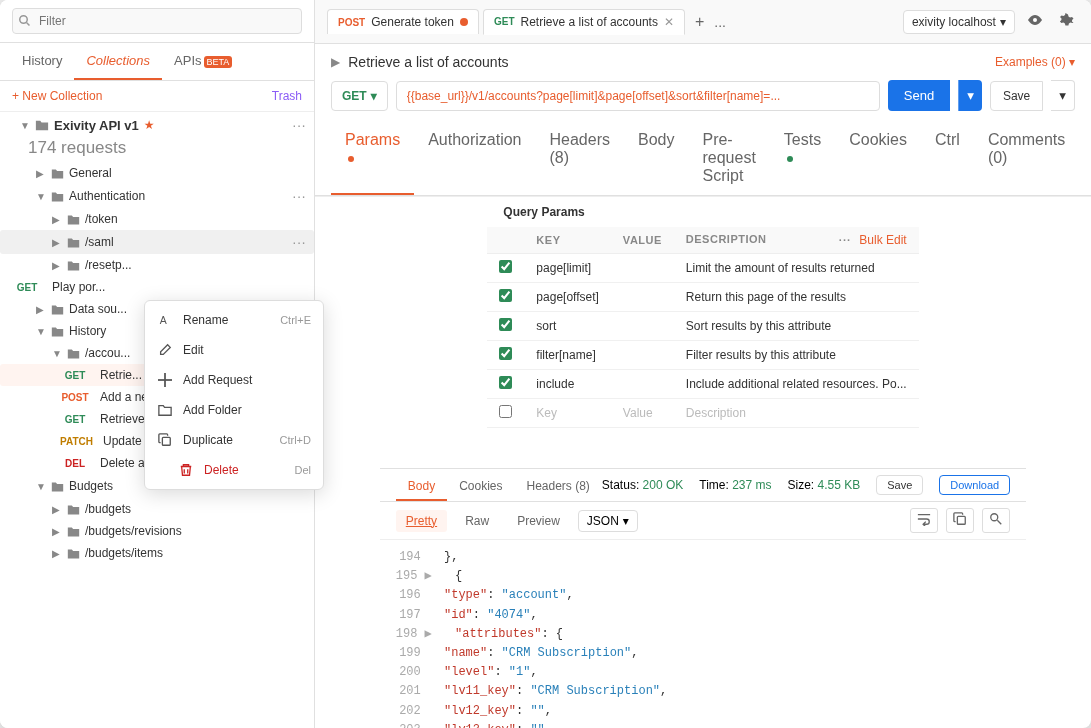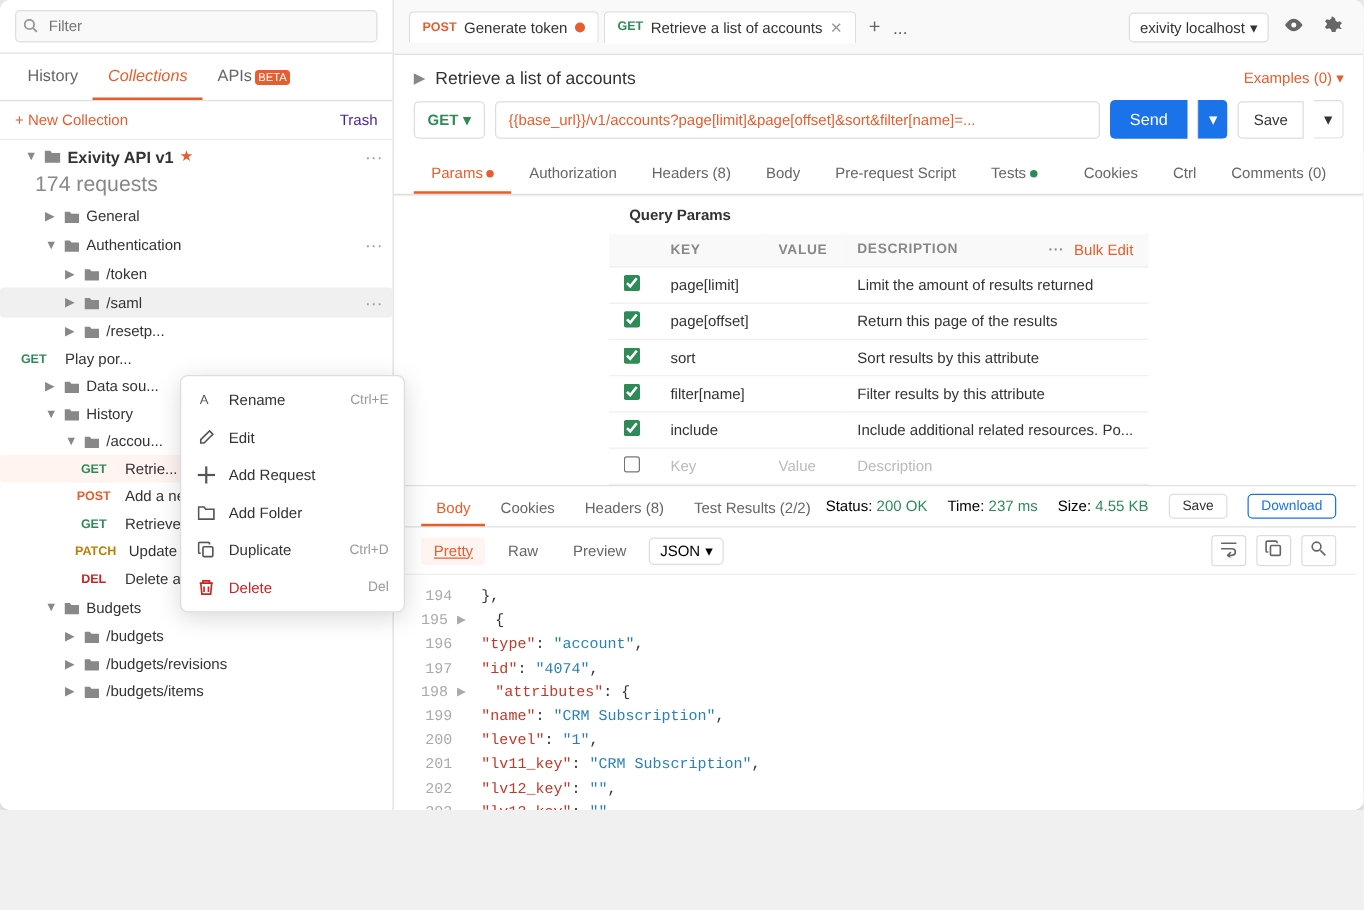--- a/index.html
+++ b/index.html
@@ -1,20 +1,20 @@
 <!DOCTYPE html>
 <html><head>
   <meta charset="utf-8">
   <style>
     * { box-sizing: border-box; margin: 0; padding: 0; }
     body { font-family: -apple-system, BlinkMacSystemFont, 'Segoe UI', sans-serif; font-size: 12px; background: #f0f0f0; overflow: hidden; }
     
     .app-container {
       width: 1091px;
-      height: 648px;
+      height: 728px;
       display: flex;
       flex-direction: column;
       background: #fff;
       border-radius: 8px;
       overflow: hidden;
       box-shadow: 0 4px 20px rgba(0,0,0,0.2);
     }
 
     
     .sidebar {
@@ -99,21 +99,21 @@
       border: none;
       background: none;
       font-size: 12px;
       cursor: pointer;
       display: flex;
       align-items: center;
       gap: 4px;
     }
 
     .trash-btn {
-      color: #4c1d95;
+      color: #8b5cf6;
       border: none;
       background: none;
       font-size: 12px;
       cursor: pointer;
     }
 
     .sidebar-content {
       overflow-y: auto;
       flex: 1;
     }
@@ -386,21 +386,21 @@
     .sub-tabs {
       display: flex;
       gap: 0;
       padding: 0 16px;
       border-bottom: 1px solid #e0e0e0;
       background: #fff;
     }
 
     .sub-tab {
       padding: 8px 14px;
-      font-size: 12px;
+      font-size: 16px;
       color: #666;
       cursor: pointer;
       border-bottom: 2px solid transparent;
       position: relative;
     }
 
     .sub-tab.active {
       color: #e85d2e;
       border-bottom: 2px solid #e85d2e;
     }
@@ -626,20 +626,21 @@
     }
 
     .context-menu-item .shortcut {
       margin-left: auto;
       color: #999;
       font-size: 11px;
     }
 
     .context-menu-item.delete-item {
       color: #cc2222;
+      margin-left: 21px;
     }
 
     .context-icon {
       width: 16px;
       height: 16px;
       display: flex;
       align-items: center;
       justify-content: center;
       color: #666;
     }
@@ -996,21 +997,20 @@
               </tr>
             </tbody>
           </table>
         </div>
 
         <div class="response-panel">
           <div class="response-tabs-bar">
             <div class="response-tab active">Body</div>
             <div class="response-tab">Cookies</div>
             <div class="response-tab">Headers (8)</div>
-            <div class="response-tab">Test Results (2/2)</div>
             <div class="response-status">
               <span>Status: <span class="status-ok">200 OK</span></span>
               <span>Time: <span class="status-time">237 ms</span></span>
               <span>Size: <span class="status-size">4.55 KB</span></span>
               <button class="save-resp-btn">Save</button>
               <button class="download-btn">Download</button>
             </div>
           </div>
 
           <div class="response-format-bar">

